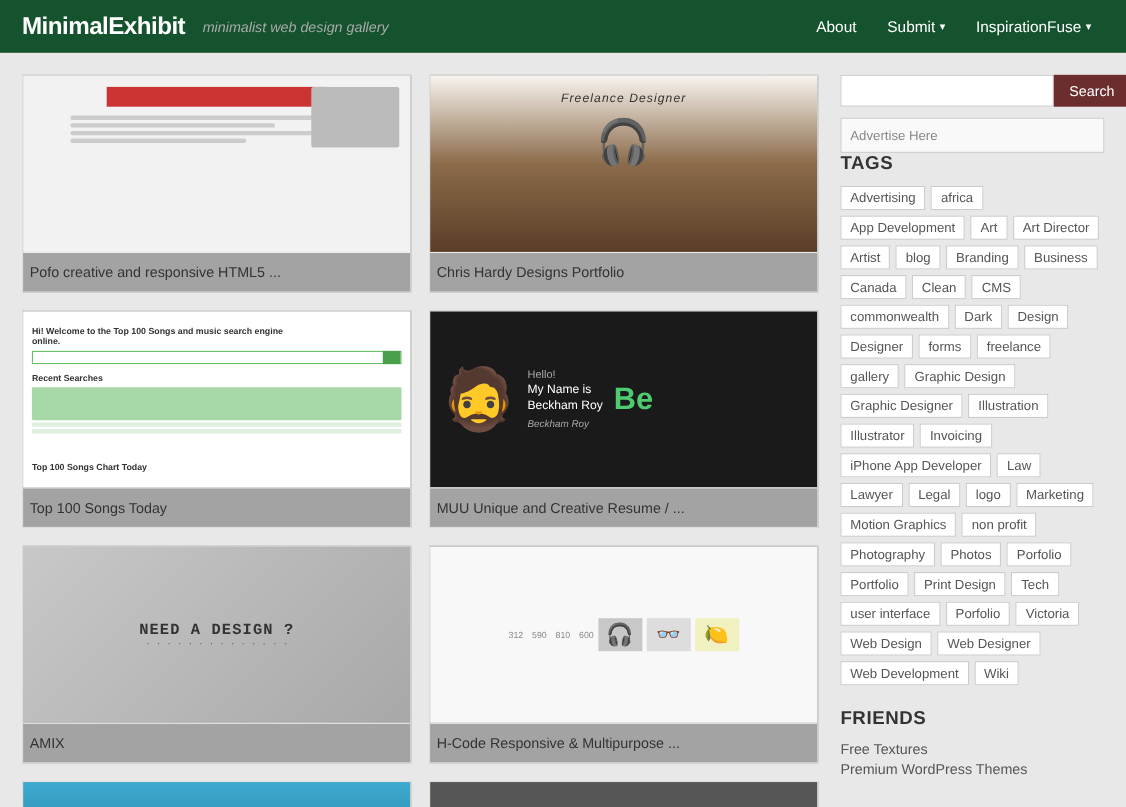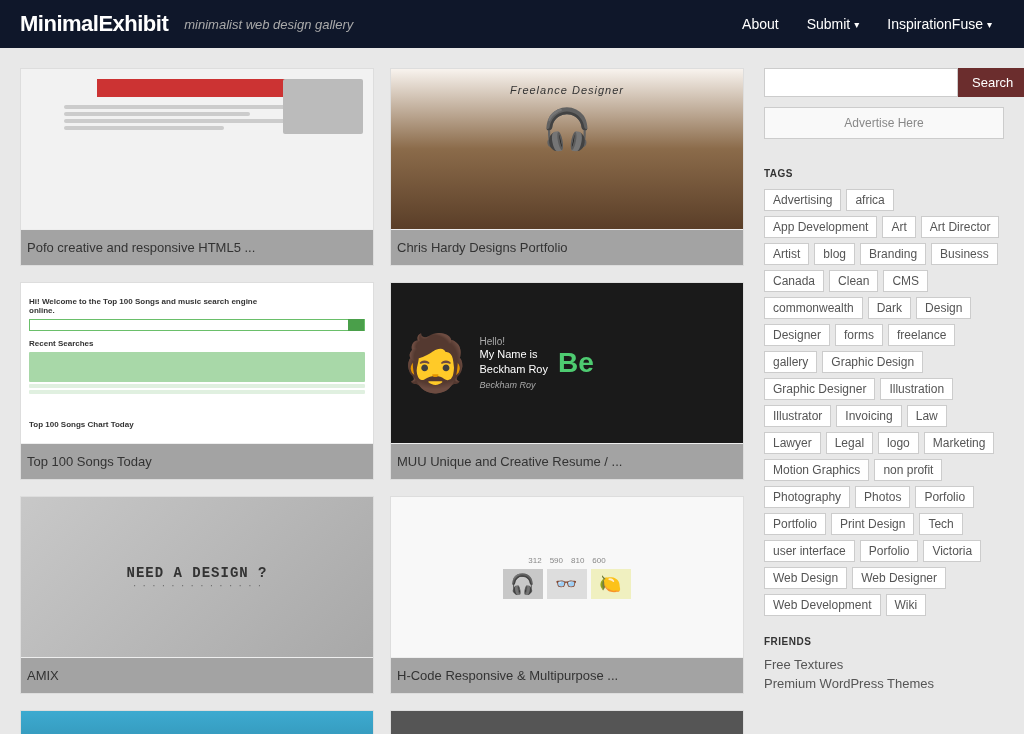--- a/index.html
+++ b/index.html
@@ -1,20 +1,20 @@
 <!DOCTYPE html>
 <html><head>
   <meta charset="utf-8">
   <style>
     * { box-sizing: border-box; margin: 0; padding: 0; }
     body { font-family: Arial, sans-serif; background: #e8e8e8; font-size: 13px; }
 
     
     #header {
-      background: #0f172a;
+      background: #14532d;
       display: flex;
       align-items: center;
       padding: 0 20px;
       height: 48px;
       justify-content: space-between;
     }
     #header-left { display: flex; align-items: center; gap: 16px; }
     #site-title { color: #fff; font-size: 22px; font-weight: bold; letter-spacing: -0.5px; }
     #site-tagline { color: #aaa; font-size: 13px; font-style: italic; }
     #header-nav { display: flex; align-items: center; gap: 4px; }
@@ -81,30 +81,29 @@
       color: #fff;
       border: none;
       padding: 6px 14px;
       font-size: 13px;
       cursor: pointer;
     }
 
     .advertise-box {
       border: 1px solid #ccc;
       background: #f9f9f9;
-      text-align: center;
       padding: 8px;
       font-size: 12px;
       color: #888;
-      margin-bottom: 29px;
+      margin-bottom: 0;
       cursor: pointer;
     }
 
     .sidebar-section-title {
-      font-size: 10px;
+      font-size: 17px;
       font-weight: bold;
       color: #333;
       letter-spacing: 0.5px;
       margin-bottom: 10px;
       text-transform: uppercase;
     }
 
     .tags-container {
       display: flex;
       flex-wrap: wrap;
@@ -201,21 +200,20 @@
       font-family: Liberation Mono, monospace;
     }
     .amix-text-box { text-align: center; }
     .amix-need { font-size: 14px; font-weight: bold; color: #333; letter-spacing: 1px; }
     .amix-sub { font-size: 8px; color: #666; }
 
     .hcode-mock {
       background: #f8f8f8;
       padding: 8px;
       display: flex;
-      flex-direction: column;
       gap: 4px;
     }
     .hcode-numbers { display: flex; gap: 8px; justify-content: flex-end; }
     .hcode-num { font-size: 8px; color: #888; }
     .hcode-row { display: flex; gap: 4px; align-items: center; }
     .hcode-img-placeholder { width: 40px; height: 30px; background: #ddd; }
 
     .bottom1-mock {
       background: linear-gradient(180deg, #3daad0 0%, #2d8aaa 35%, #d8d8d8 70%);
       padding: 10px;
@@ -410,20 +408,21 @@
         <span class="tag">Design</span>
         <span class="tag">Designer</span>
         <span class="tag">forms</span>
         <span class="tag">freelance</span>
         <span class="tag">gallery</span>
         <span class="tag">Graphic Design</span>
         <span class="tag">Graphic Designer</span>
         <span class="tag">Illustration</span>
         <span class="tag">Illustrator</span>
         <span class="tag">Invoicing</span>
+        <span class="tag">iPhone App Developer</span>
         <span class="tag">Law</span>
         <span class="tag">Lawyer</span>
         <span class="tag">Legal</span>
         <span class="tag">logo</span>
         <span class="tag">Marketing</span>
         <span class="tag">Motion Graphics</span>
         <span class="tag">non profit</span>
         <span class="tag">Photography</span>
         <span class="tag">Photos</span>
         <span class="tag">Porfolio</span>

